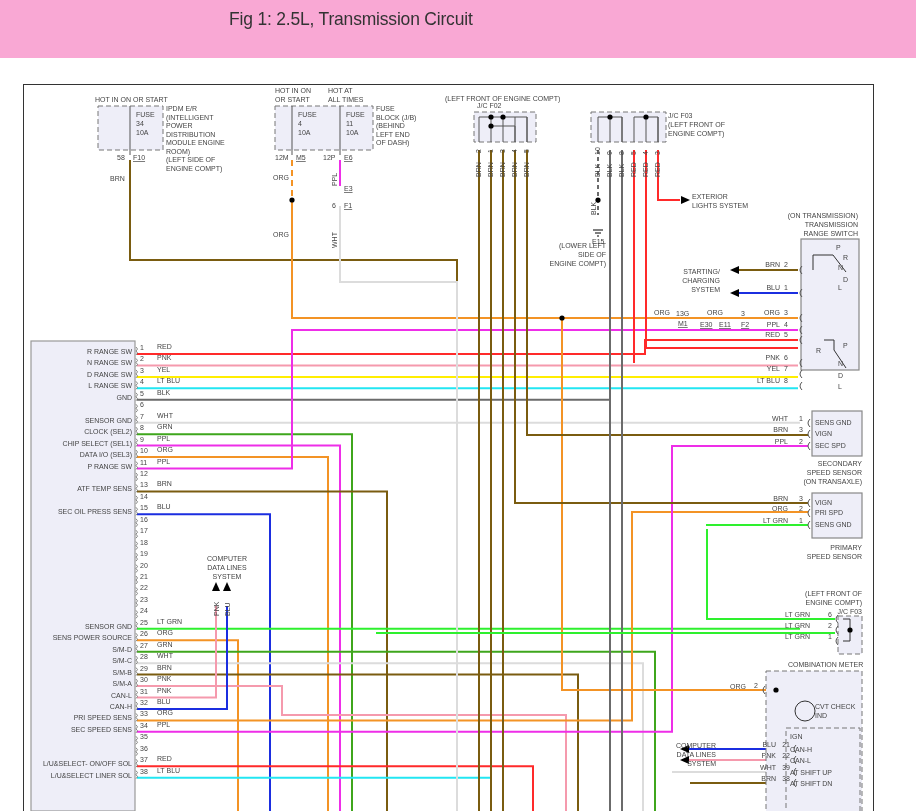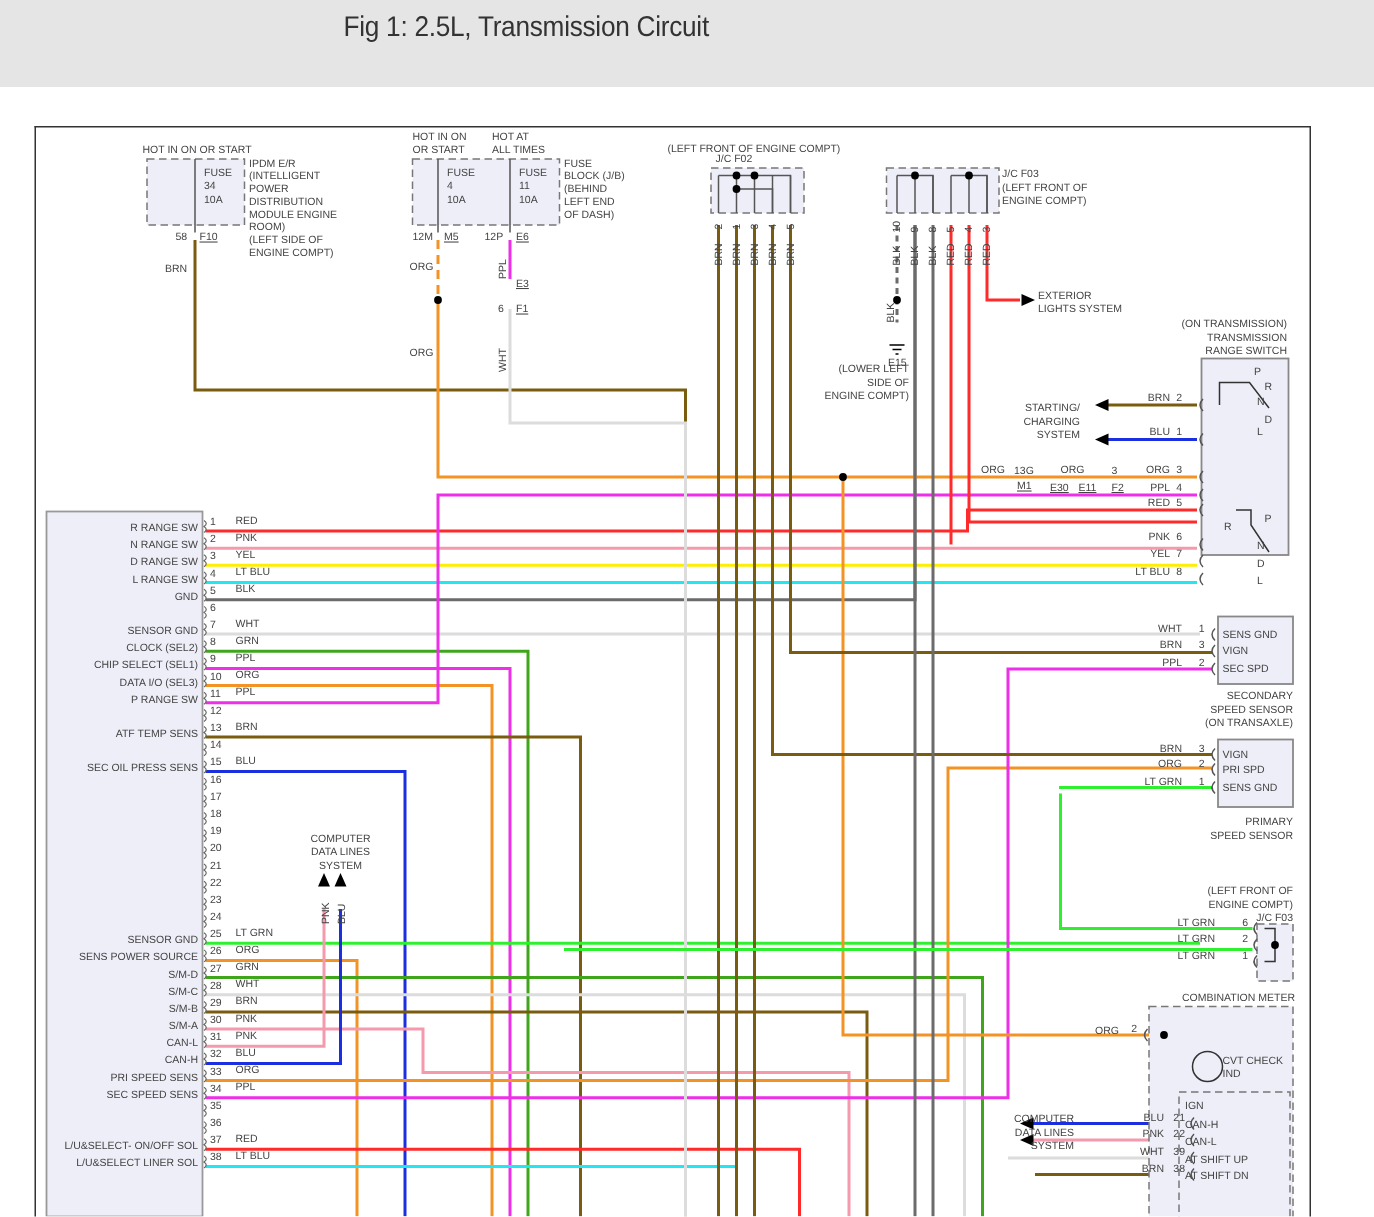--- a/index.html
+++ b/index.html
@@ -1,17 +1,17 @@
 <!DOCTYPE html>
 <html><head>
 <meta charset="utf-8">
 <style>
   html, body { margin:0; padding:0; background:#ffffff; }
   body { width:916px; height:811px; overflow:hidden; position:relative; font-family:"Liberation Sans", sans-serif; }
-  .header { position:absolute; left:0; top:0; width:916px; height:58px; background:#e5e5e5; }
+  .header { position:absolute; left:0; top:0; width:916px; height:58px; background:#f9a8d4; }
   .header-title { position:absolute; left:229px; top:8px; font-family:"Liberation Sans", sans-serif; font-size:19px; color:#333; letter-spacing:-0.2px; transform:scaleX(0.92); transform-origin:left top; }
   .frame { position:absolute; left:23px; top:84px; width:849px; height:730px; border:1px solid #333; border-bottom:none; background:#fff; }
   svg { position:absolute; left:0; top:0; }
   svg text { font-family:"Liberation Sans", sans-serif; font-size:7px; fill:#444; }
 </style>
 </head>
 <body>
 
 <div class="header">
   <div class="header-title">Fig 1: 2.5L, Transmission Circuit</div>

